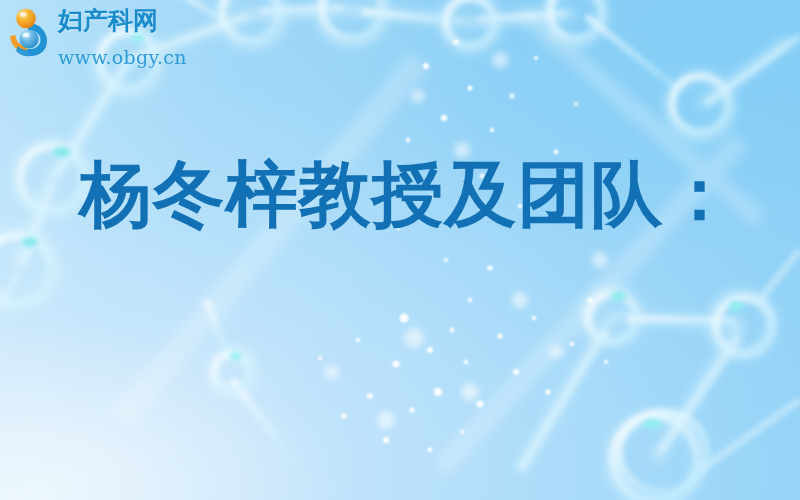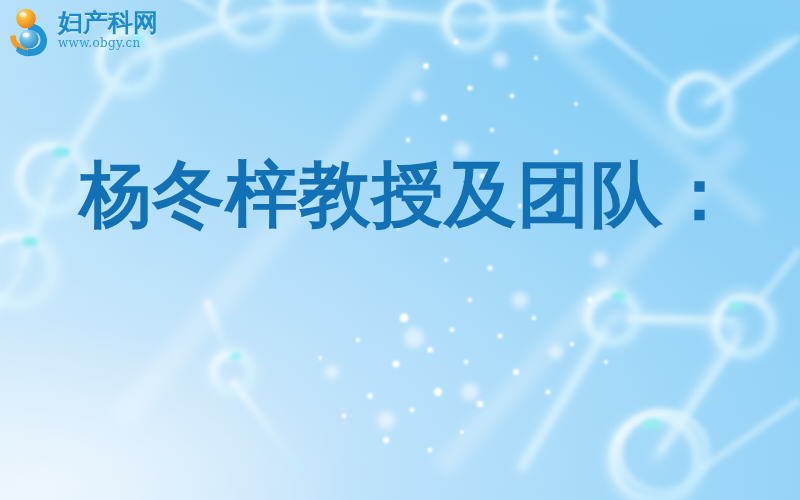--- a/index.html
+++ b/index.html
@@ -70,36 +70,36 @@
   }
   .logo-mark { width: 48px; height: 52px; flex: none; }
   .logo-mark svg { display: block; }
   .logo-text {
     display: flex;
     flex-direction: column;
     justify-content: flex-start;
     padding-top: 4px;
   }
   .logo-cn {
-    font-family: Liberation Serif, serif;
+    font-family: Liberation Mono, monospace;
     font-size: 25px;
     font-weight: bold;
     line-height: 1.05;
     color: #1b8ccb;
     letter-spacing: 0px;
     white-space: nowrap;
     text-shadow: 0 1px 0 rgba(255,255,255,0.6);
   }
   .logo-url {
     font-family: "DejaVu Serif", "Liberation Serif", serif;
-    font-size: 12px;
+    font-size: 19px;
     line-height: 1.2;
     color: #2f9bd4;
     letter-spacing: 0.3px;
-    margin-top: 0;
+    margin-top: 10px;
     white-space: nowrap;
   }
 
   
   .headline {
     position: absolute;
     left: 16px;
     right: 0;
     top: 150px;
     z-index: 5;

